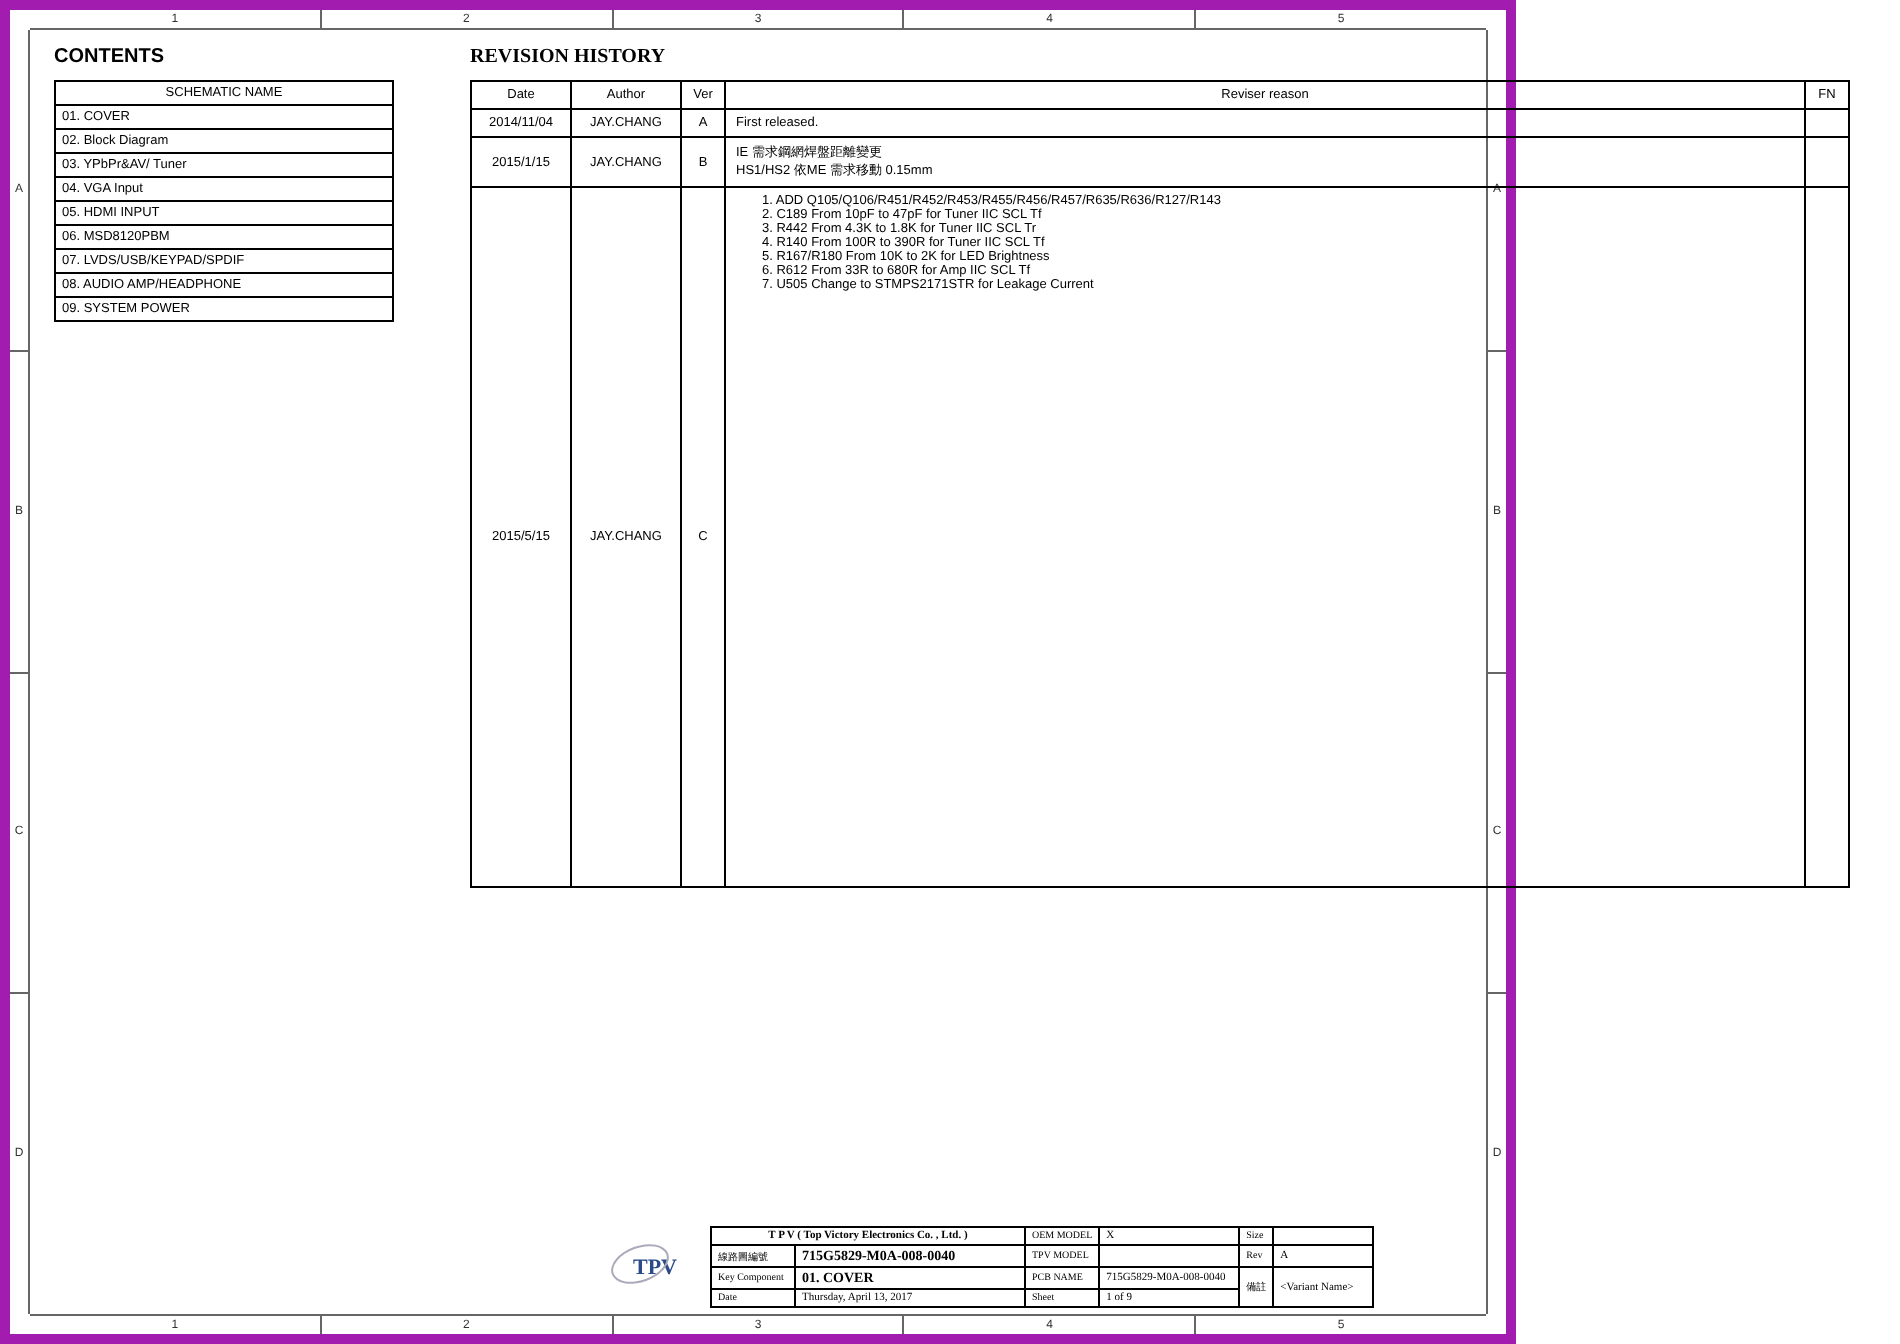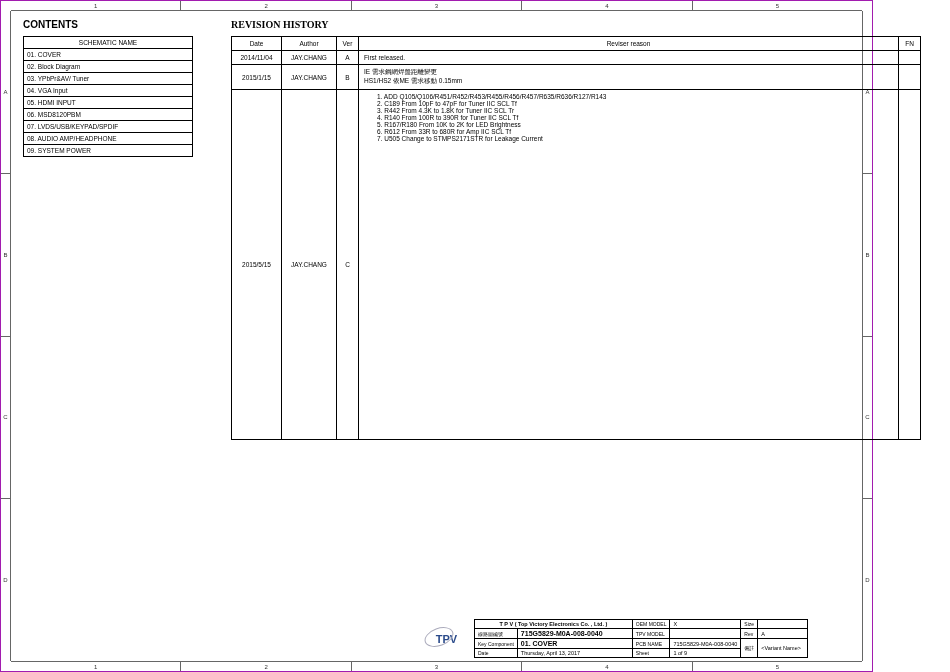--- a/index.html
+++ b/index.html
@@ -5,24 +5,24 @@
   * { box-sizing: border-box; }
   body {
     margin: 0;
     padding: 0;
     font-family: Arial, sans-serif;
     font-size: 7px;
     background: #fff;
     color: #000;
   }
   .sheet {
-    width: 873px;
+    width: 758px;
     height: 672px;
     position: relative;
-    border: 1px solid #a21caf;
+    border: 5px solid #a21caf;
   }
   .ruler-top, .ruler-bottom {
     position: absolute;
     left: 10px;
     right: 10px;
     height: 10px;
     display: flex;
   }
   .ruler-top { top: 0; border-bottom: 0.5px solid #666; }
   .ruler-bottom { bottom: 0; border-top: 0.5px solid #666; }
@@ -109,20 +109,21 @@
   .rev-table td.c { text-align: center; vertical-align: middle; }
   .rev-table .big-row td { height: 350px; }
 
   .title-block {
     position: absolute;
     bottom: 3px;
     right: 3px;
     width: 440px;
     display: flex;
     align-items: center;
+    font-family: Liberation Serif, serif;
   }
   .logo-box {
     width: 55px;
     height: 32px;
     display: flex;
     align-items: center;
     justify-content: center;
     font-weight: bold;
     font-size: 11px;
     color: #2a4a8a;

